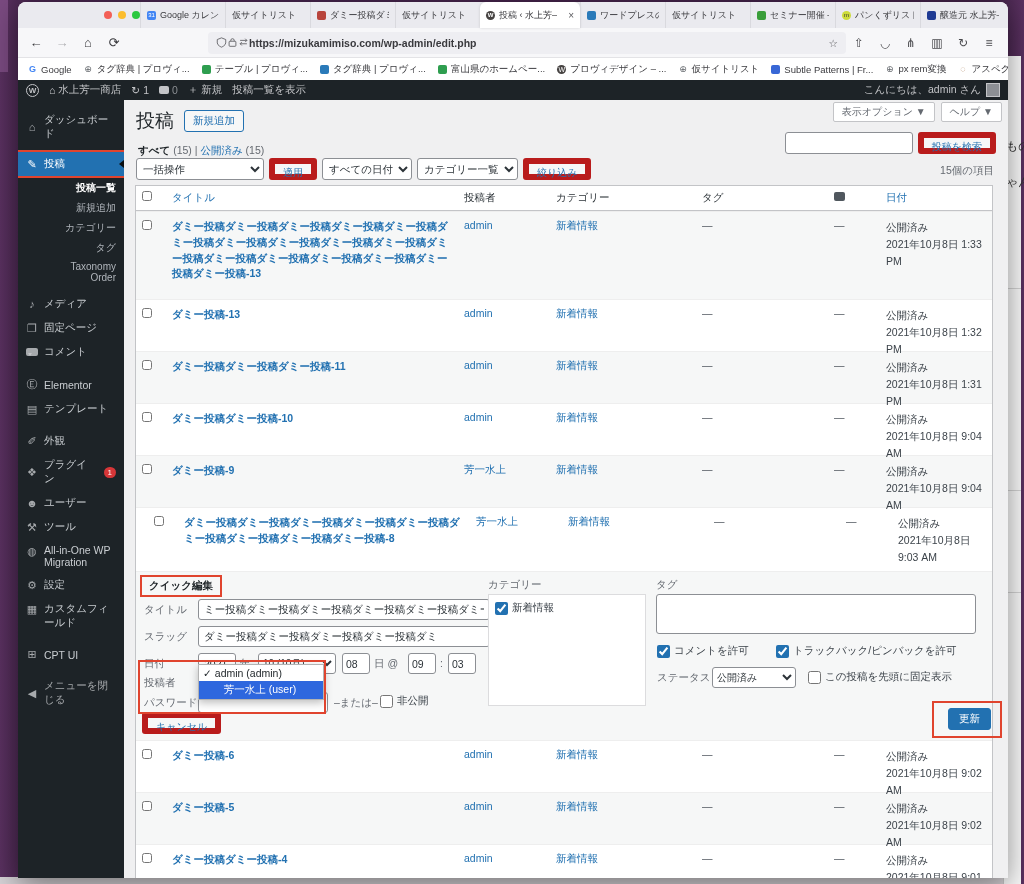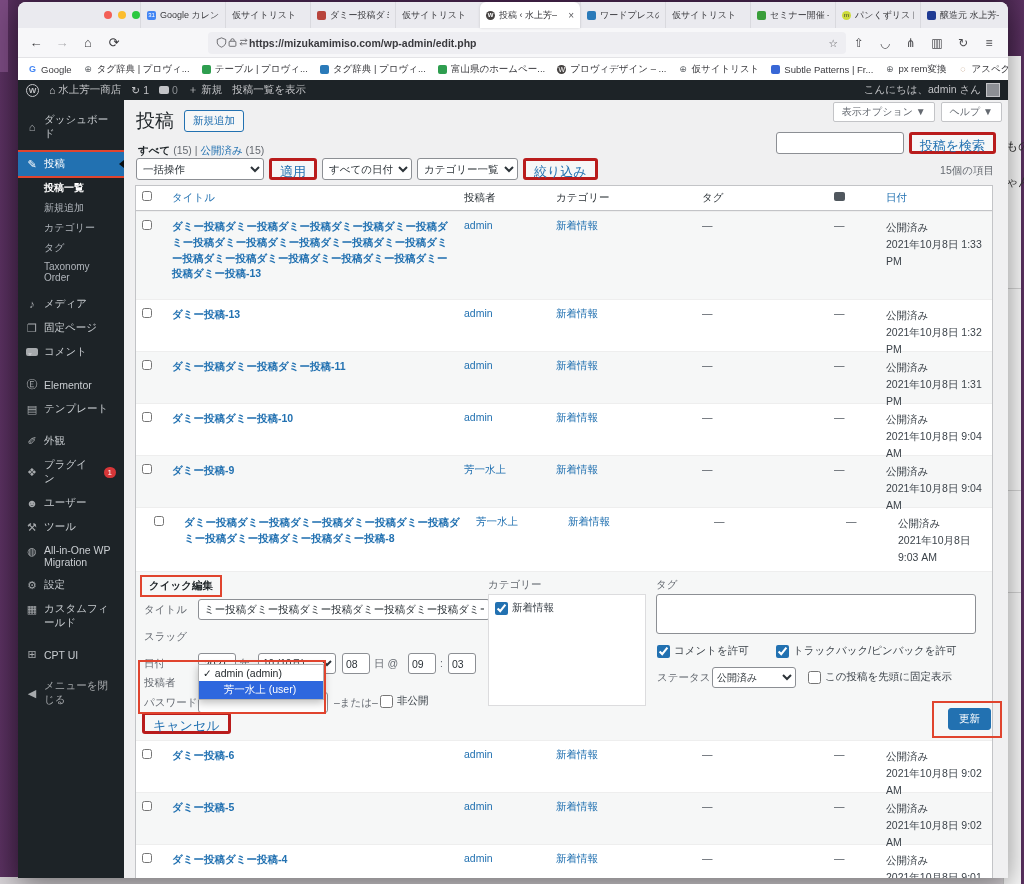--- a/index.html
+++ b/index.html
@@ -79,42 +79,42 @@
 
   .wp-body { display:flex; height:778px; }
   .sidebar { width:106px; background:#1d2327; color:#c9cdd1; font-size:10.5px; flex:none; }
   .mi { display:flex; align-items:center; gap:6px; padding:5px 8px; position:relative; }
   .mi .ico { width:12px; text-align:center; color:#a7aaad; font-size:11px; flex:none; }
   .mi.active { background:#2271b1; color:#fff; }
   .mi.active .ico { color:#fff; }
   .mi.active::after { content:""; position:absolute; right:0; top:50%; margin-top:-4px;
     border:4px solid transparent; border-right:5px solid #0b0e10; }
   .red-outline { outline:2px solid #e0442e; outline-offset:0; }
-  .submenu { padding:2px 16px 6px 0; }
+  .submenu { padding:2px 0 6px 0;text-align:right; }
   .submenu .smi { padding:3px 8px 3px 26px; color:#b0b5bb; font-size:10px; }
   .submenu .smi.current { color:#fff; font-weight:bold; }
   .badge { background:#d63638; color:#fff; border-radius:8px; font-size:8px; padding:0 4px; line-height:11px; }
   .gap { height:8px; }
   .mi.two-line { align-items:flex-start; }
   .mi.two-line .ico { margin-top:1px; }
 
   .main { flex:1; background:#f0f0f1; position:relative; overflow:hidden; color:#3c434a; }
   .scr-opts { position:absolute; right:6px; top:2px; display:flex; gap:6px; }
   .scr-btn { background:#fff; border:1px solid #c3c4c7; font-size:10px; color:#646970;
     padding:2px 8px; border-radius:2px; }
   .h1row { position:absolute; left:12px; top:8px; display:flex; align-items:center; gap:10px; }
   h1.pagetitle { font-size:19px; font-weight:400; color:#1d2327; }
   .addnew { border:1px solid #2271b1; color:#2271b1; background:#f6f7f7; font-size:10.5px;
     padding:3px 8px; border-radius:3px; }
   .views { position:absolute; left:14px; top:44px; font-size:10.5px; color:#646970; }
   .views b { color:#1d2327; }
   .views a { color:#2271b1; text-decoration:none; }
   .searchrow { position:absolute; right:12px; top:32px; display:flex; gap:5px; }
   .searchrow input { width:128px; height:22px; border:1px solid #8c8f94; border-radius:3px; background:#fff; }
-  .btn-sec { border:3px solid #b91c1c; color:#2271b1; background:#f6f7f7; font-size:13px;
+  .btn-sec { border:6px solid #b91c1c; color:#2271b1; background:#f6f7f7; font-size:10px;
     padding:2px 8px; border-radius:3px; height:22px; }
   .filters { position:absolute; left:12px; top:58px; display:flex; gap:5px; align-items:center; }
   .wpsel { height:22px; border:1px solid #8c8f94; border-radius:3px; background:#fff;
     font-size:10.5px; color:#2c3338; padding:0 2px; font-family:inherit; }
   .count { position:absolute; right:14px; top:64px; font-size:10.5px; color:#646970; }
 
   .table { position:absolute; left:11px; top:85px; width:858px; background:#fff;
     border:1px solid #c3c4c7; font-size:10.5px; }
   .tr { display:grid; grid-template-columns:30px 292px 92px 146px 132px 52px 1fr;
     border-top:1px solid #eee; }
@@ -526,20 +526,21 @@
         </div>
 
         <div class="tr">
             <div class="qe">
           <span class="qe-head red-outline">クイック編集</span>
 
           <span class="qlabel" style="left:8px;top:31px">タイトル</span>
           <input class="qinput" style="left: 62px; top: 27px; width: 292px;" value="ミー投稿ダミー投稿ダミー投稿ダミー投稿ダミー投稿ダミー投稿-7">
 
           <span class="qlabel" style="left:8px;top:58px">スラッグ</span>
+          <input class="qinput" style="left: 62px; top: 54px; width: 292px;" value="ダミー投稿ダミー投稿ダミー投稿ダミー投稿ダミ">
 
           <span class="qlabel" style="left:8px;top:85px">日付</span>
           <input class="qinput" style="left: 62px; top: 81px; width: 38px;" value="2021">
           <span class="qlabel" style="left:104px;top:85px">年</span>
           <select class="qsel" style="left:122px;top:81px;width:78px"><option>10 (10月)</option></select>
           <input class="qinput" style="left: 206px; top: 81px; width: 28px; padding: 0px 3px;" value="08">
           <span class="qlabel" style="left:238px;top:85px">日 @</span>
           <input class="qinput" style="left: 272px; top: 81px; width: 28px; padding: 0px 3px;" value="09">
           <span class="qlabel" style="left:304px;top:85px">:</span>
           <input class="qinput" style="left: 312px; top: 81px; width: 28px; padding: 0px 3px;" value="03">

